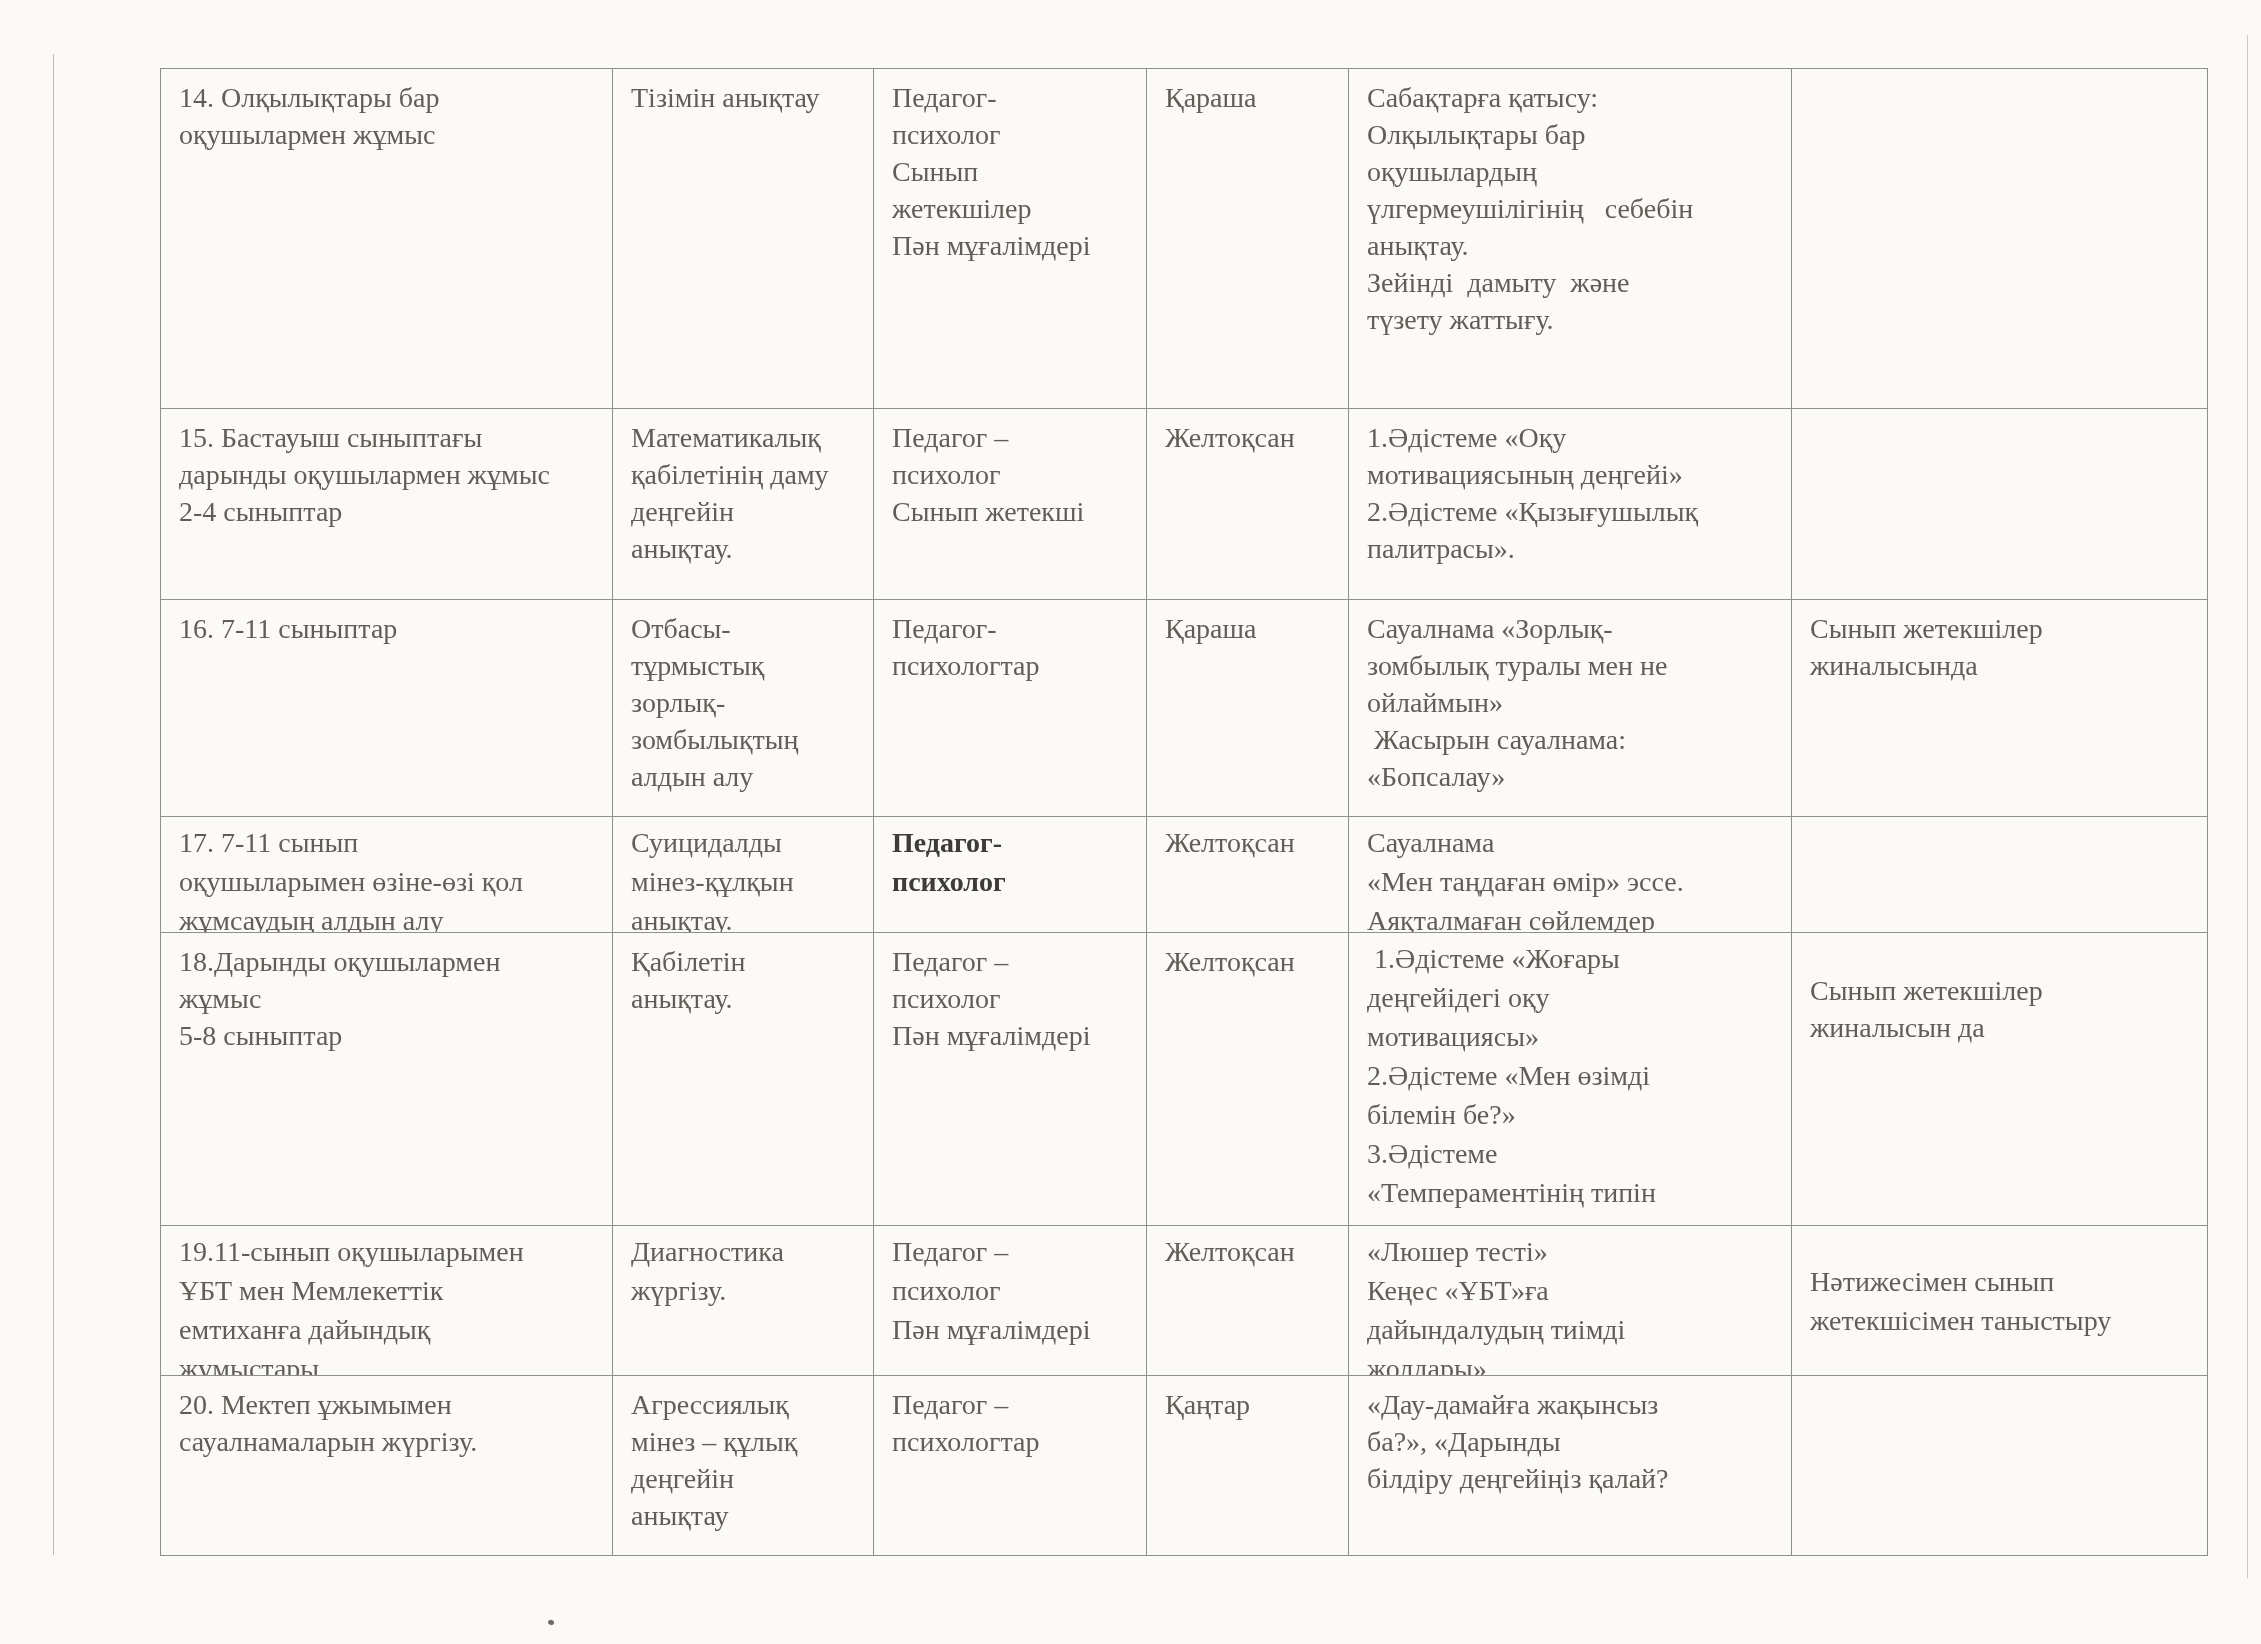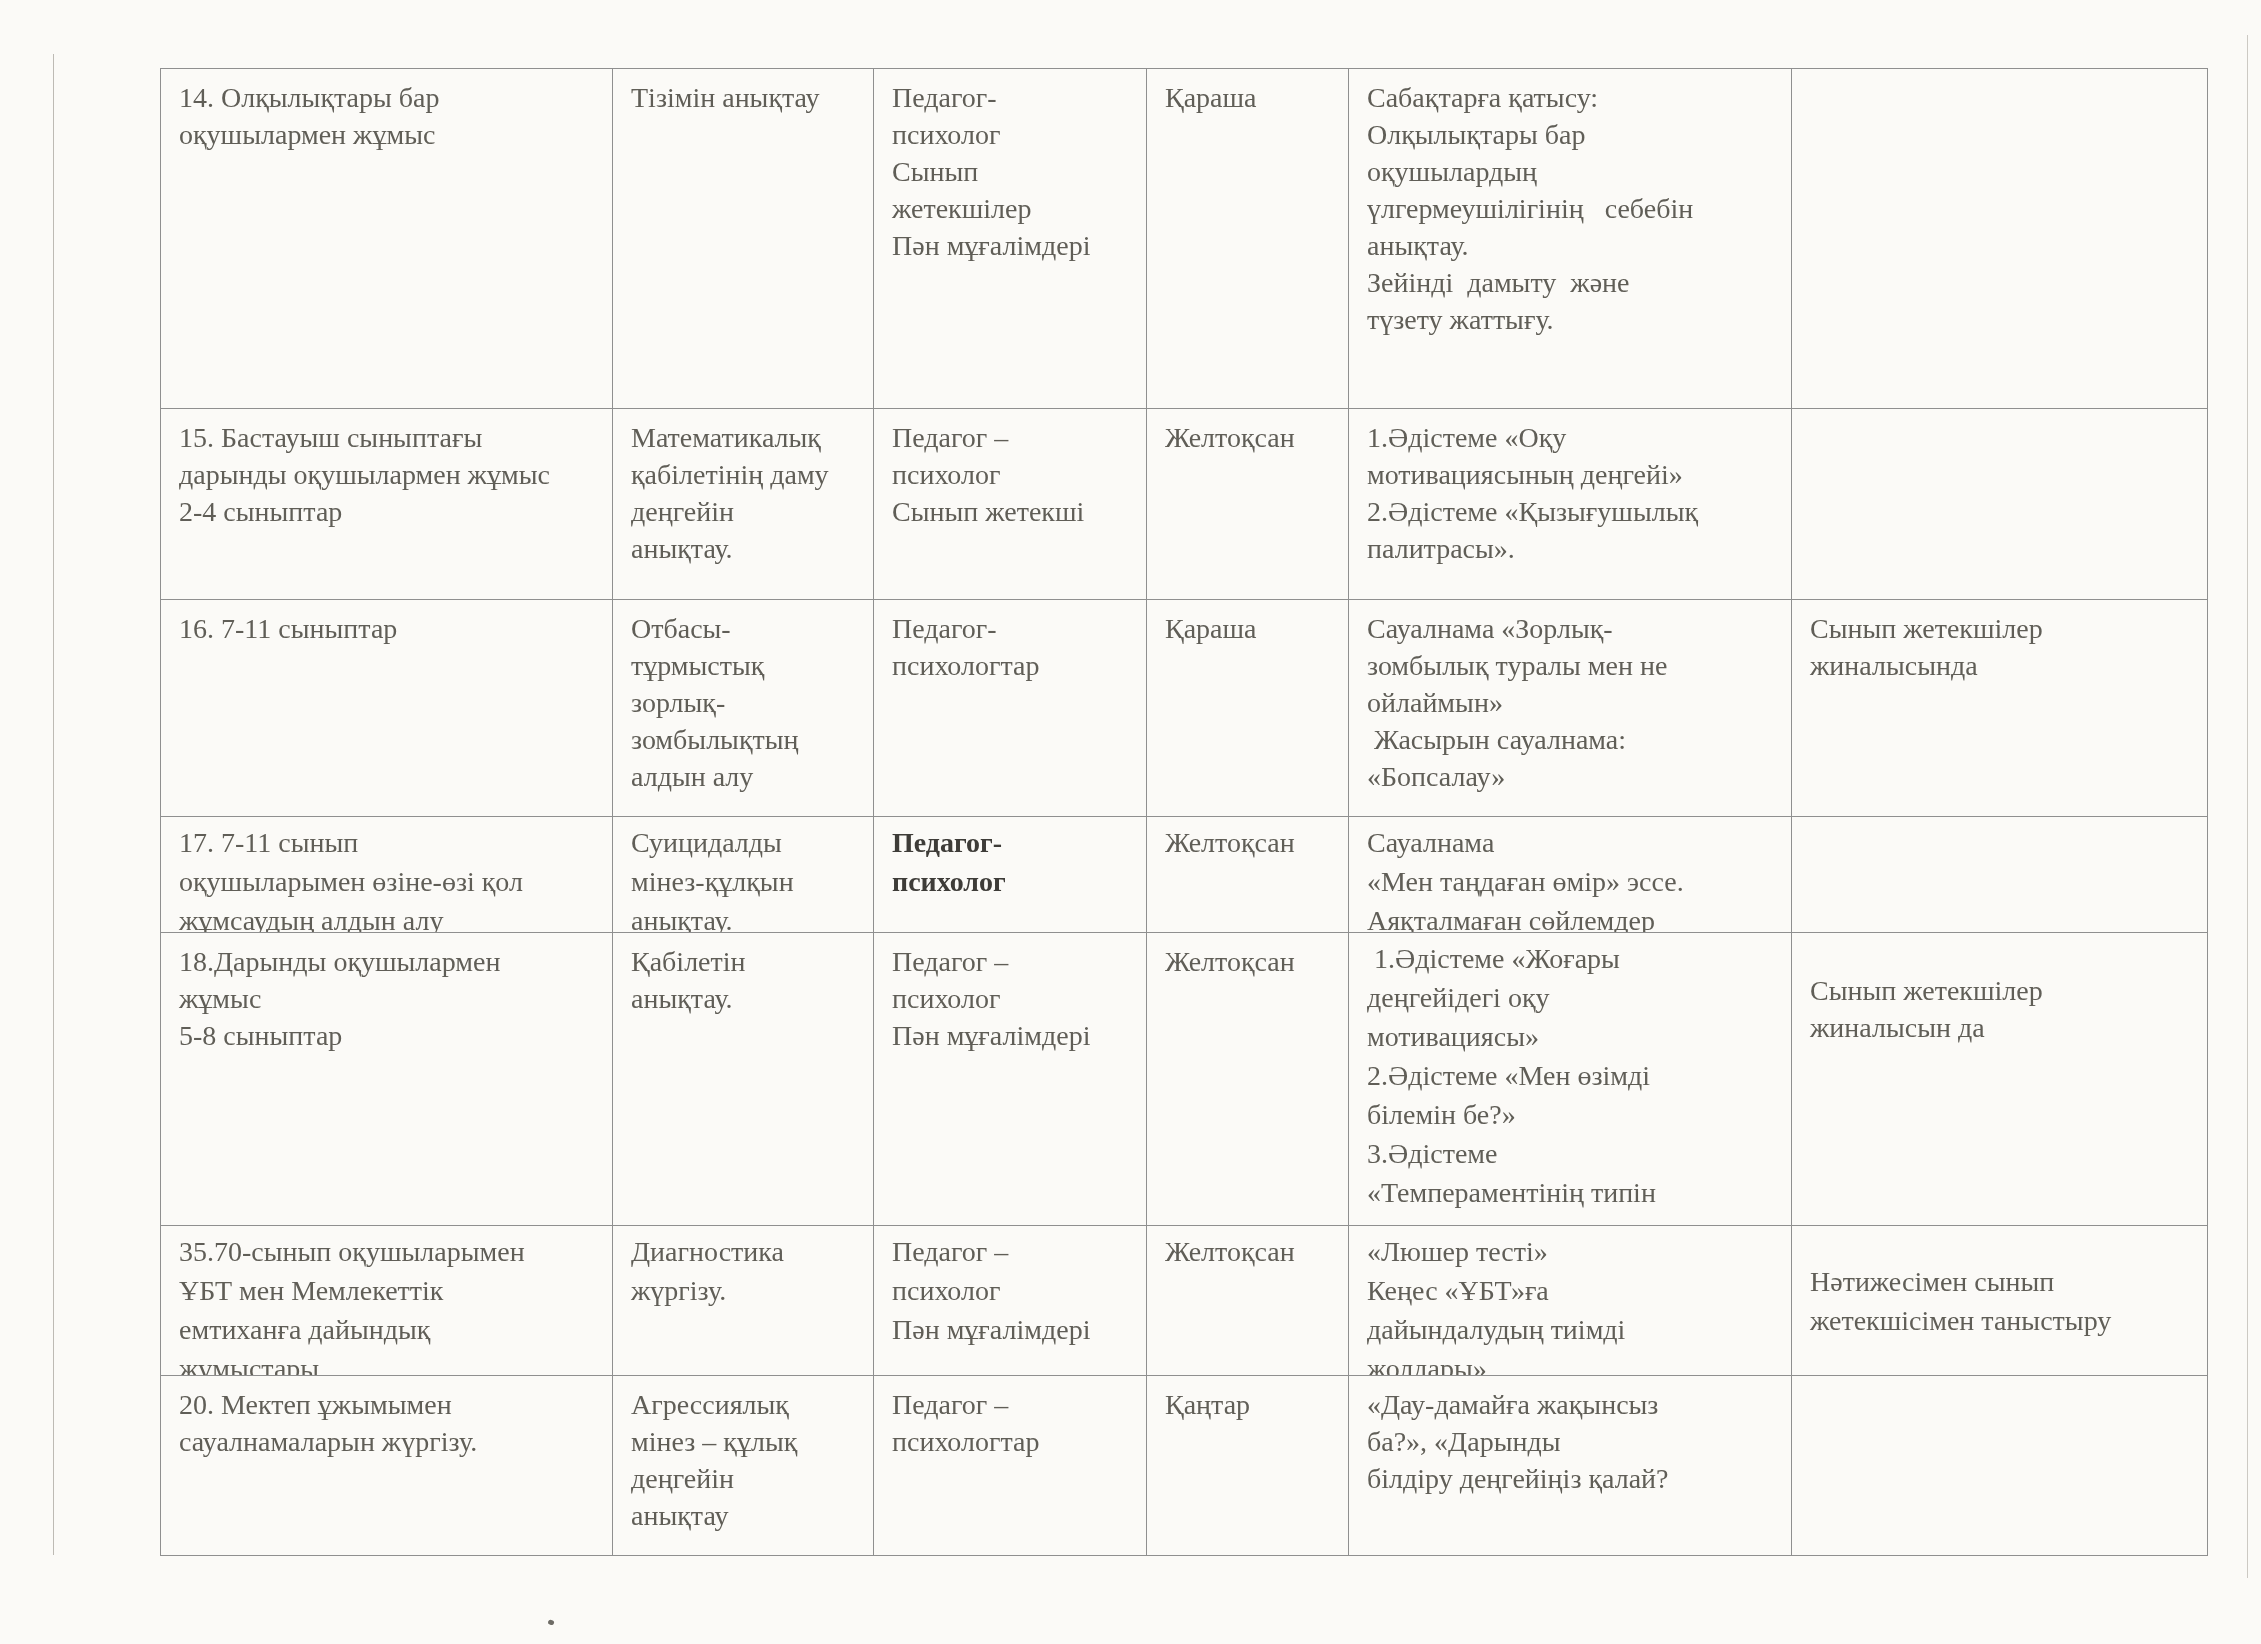--- a/index.html
+++ b/index.html
@@ -134,21 +134,21 @@
       <div class="cell tight"> 1.Әдістеме «Жоғары
 деңгейідегі оқу
 мотивациясы»
 2.Әдістеме «Мен өзімді
 білемін бе?»
 3.Әдістеме
 «Темпераментінің типін
 анықтау»</div>
       <div class="cell padt">Сынып жетекшілер
 жиналысын да</div>
-      <div class="cell tight">35.70-сынып оқушыларымен
+      <div class="cell tight">19.11-сынып оқушыларымен
 ҰБТ мен Мемлекеттік
 емтиханға дайындық
 жұмыстары</div>
       <div class="cell tight">Диагностика
 жүргізу.</div>
       <div class="cell tight">Педагог –
 психолог
 Пән мұғалімдері</div>
       <div class="cell tight">Желтоқсан</div>
       <div class="cell tight">«Люшер тесті»

